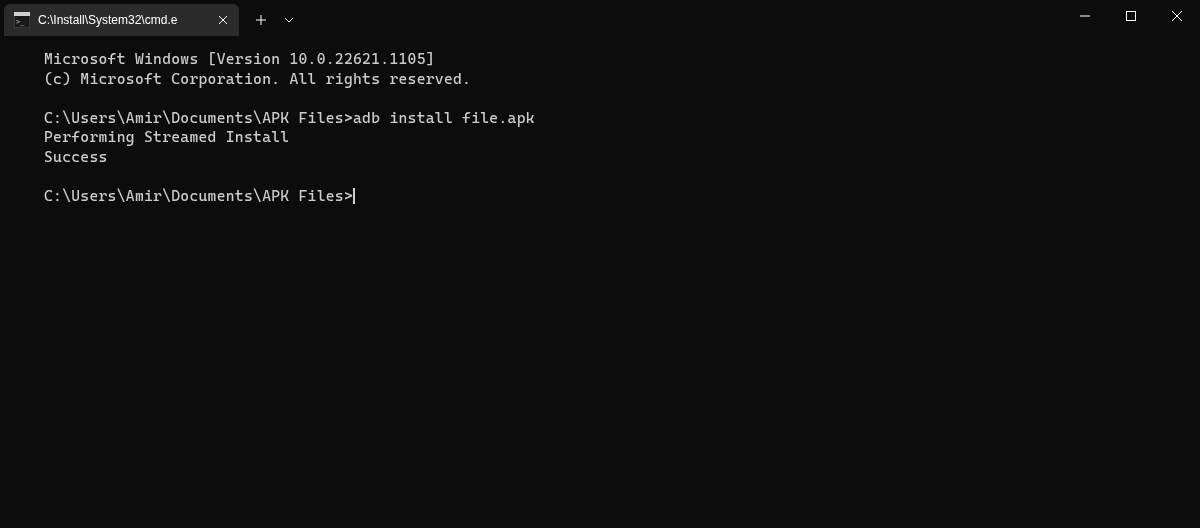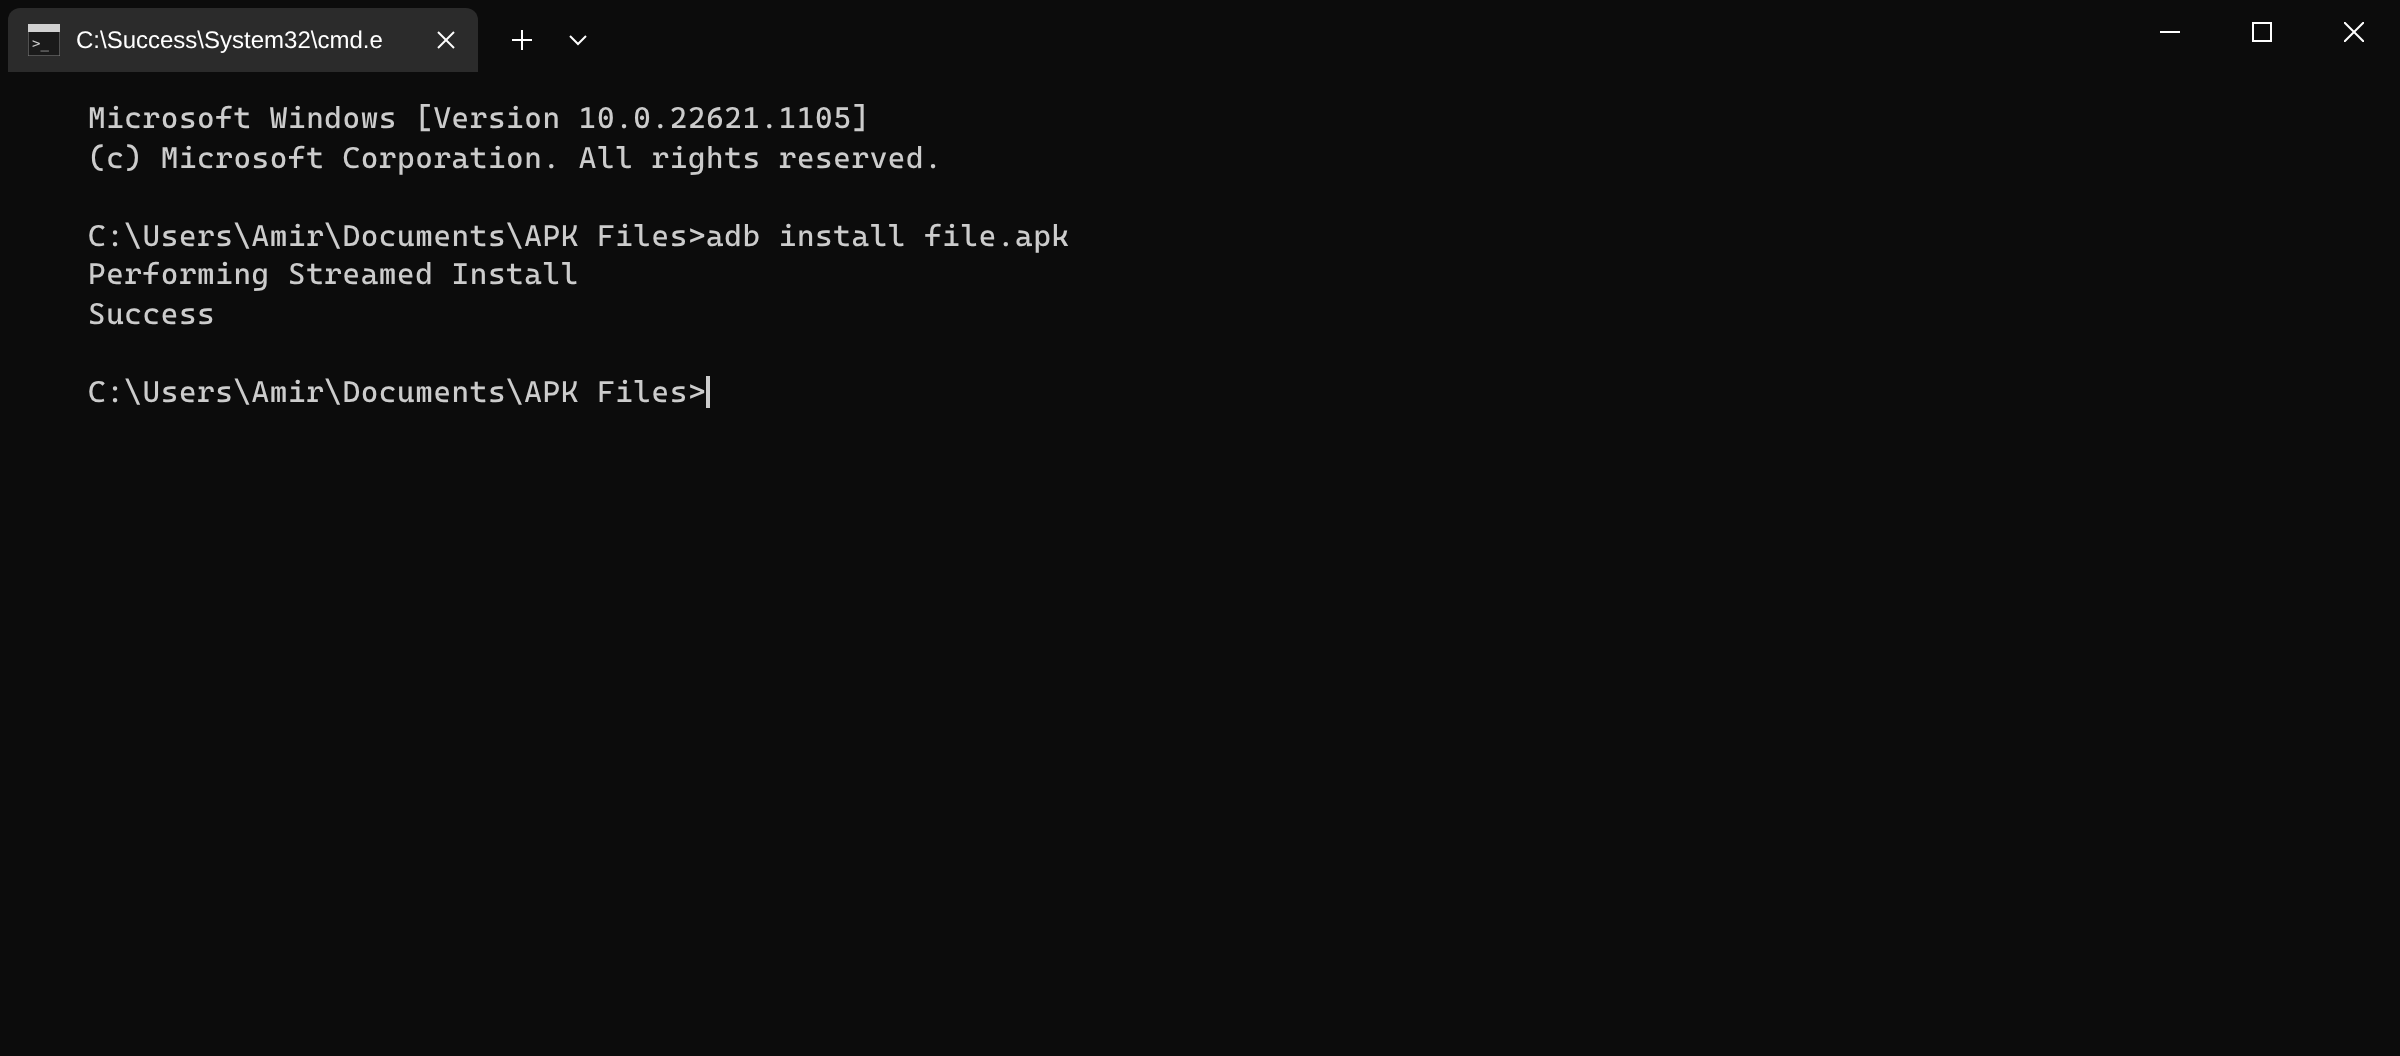--- a/index.html
+++ b/index.html
@@ -151,21 +151,21 @@
 <div class="titlebar">
   <div class="tabs-area">
     <div class="tab">
       <span class="tab-icon">
         <svg viewBox="0 0 16 16">
           <rect x="0" y="0" width="16" height="16" fill="#1a1a1a" stroke="#888" stroke-width="0.5"></rect>
           <rect x="0" y="0" width="16" height="4" fill="#d0d0d0"></rect>
           <text x="2" y="12" font-size="7" fill="#cccccc" font-family="monospace">&gt;_</text>
         </svg>
       </span>
-      <span class="tab-title">C:\Success\System32\cmd.e</span>
+      <span class="tab-title">C:\Install\System32\cmd.e</span>
       <span class="tab-close">
         <svg viewBox="0 0 10 10">
           <line x1="1" y1="1" x2="9" y2="9" stroke="#ffffff" stroke-width="1"></line>
           <line x1="9" y1="1" x2="1" y2="9" stroke="#ffffff" stroke-width="1"></line>
         </svg>
       </span>
     </div>
     <div class="new-tab-btn">
       <svg viewBox="0 0 12 12">
         <line x1="6" y1="1" x2="6" y2="11" stroke="#ffffff" stroke-width="1"></line>

